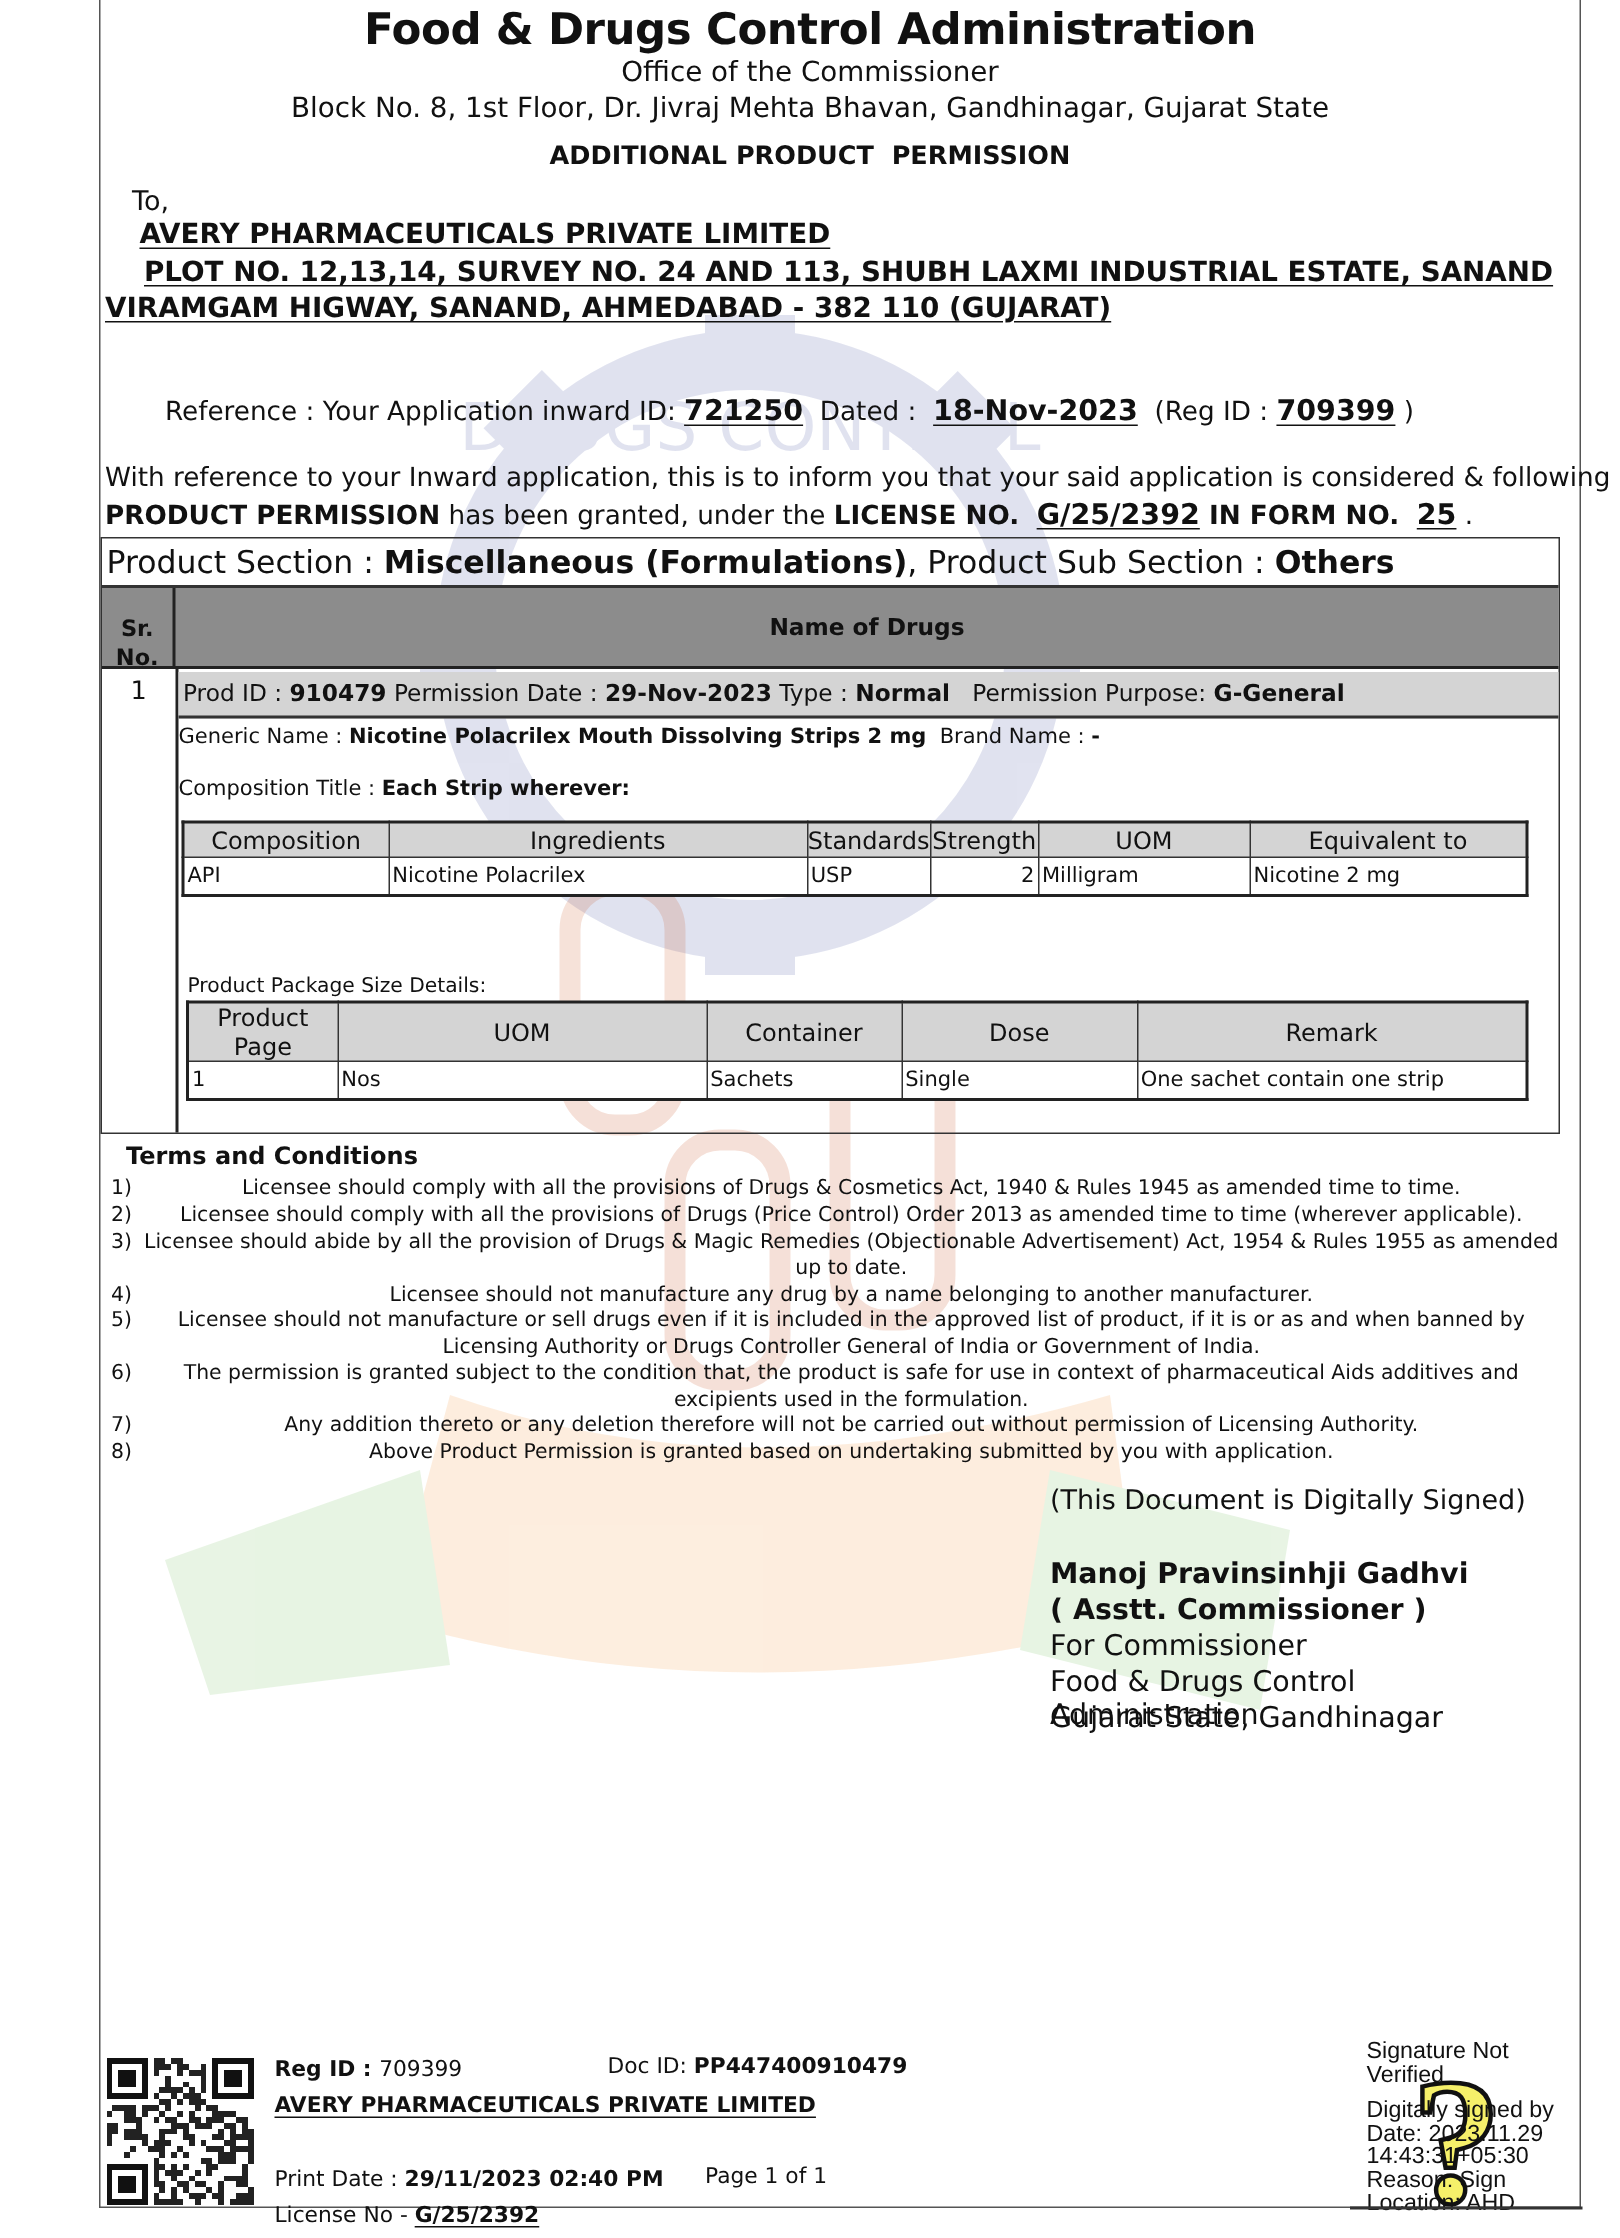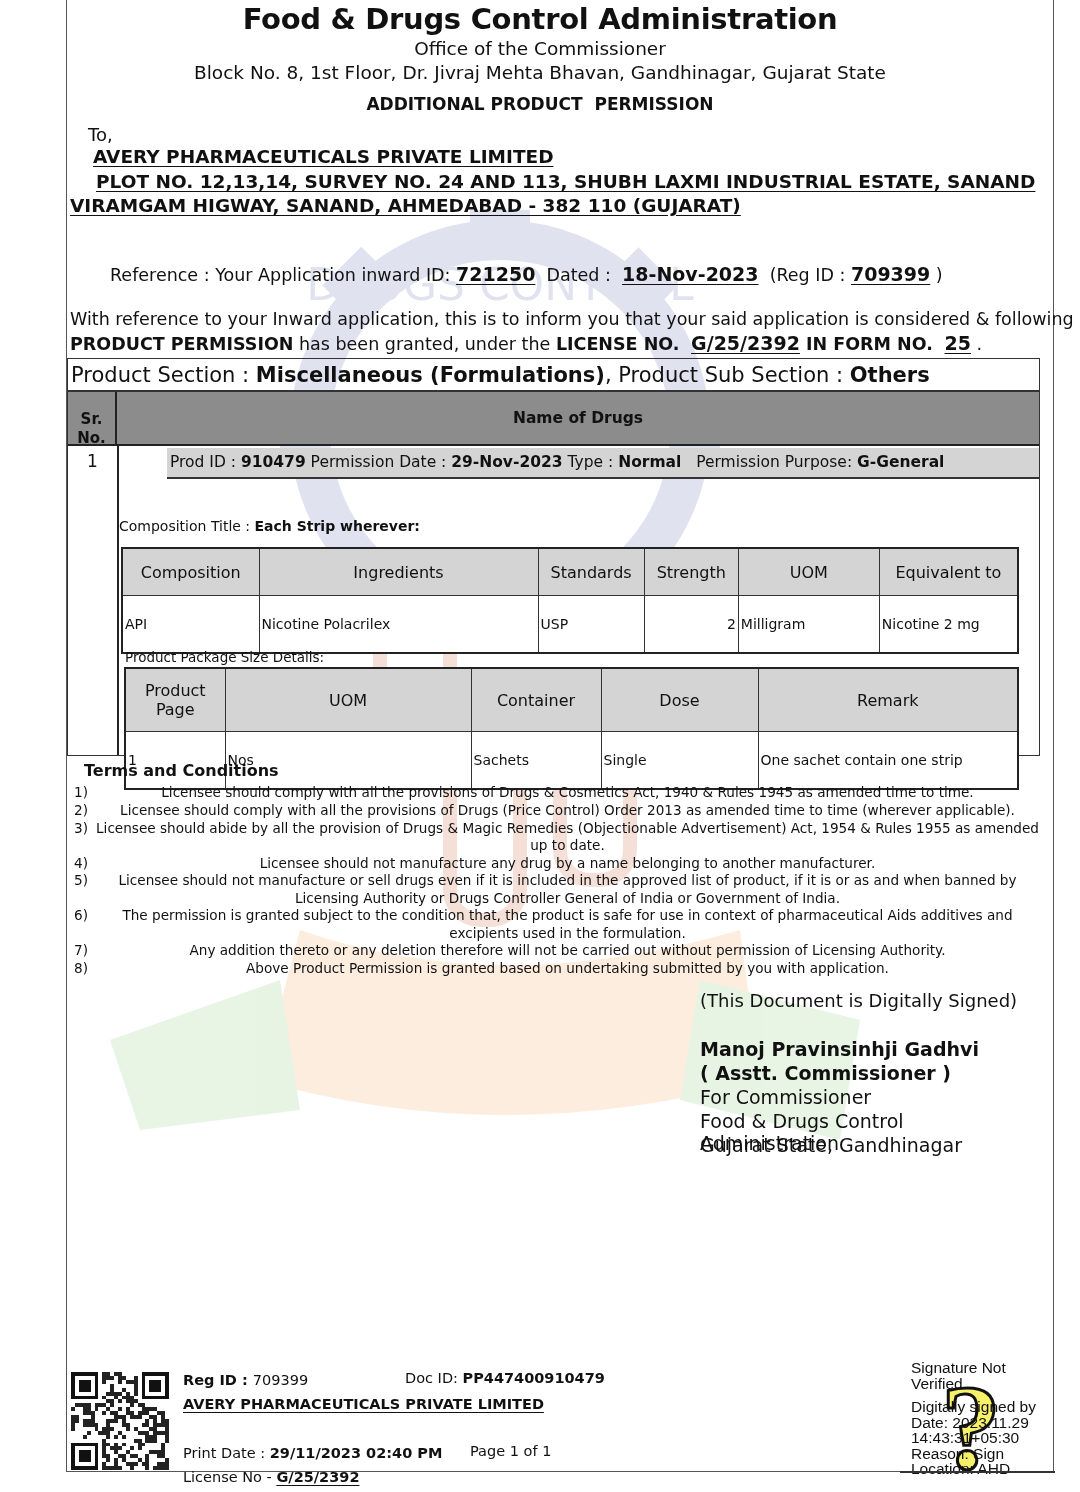--- a/index.html
+++ b/index.html
@@ -43,22 +43,22 @@
                line-height: 52px; font-size: 15.5px; font-weight: bold; }
   .leftcol { position: absolute; left: 49px; top: 87px; width: 2px; bottom: 0; background: #222; }
   .srval { position: absolute; left: 0; top: 92px; width: 49px; text-align: center; font-size: 17px; }
   .prodrow { position: absolute; left: 51px; right: 0; top: 89px; height: 31px; background: #d4d4d4;
              border-bottom: 2px solid #333; font-size: 15.5px; line-height: 29px; padding-left: 3px; box-sizing: border-box; }
   .generic { position: absolute; left: 51px; top: 124px; font-size: 14px; }
   .comptitle { position: absolute; left: 51px; top: 159px; font-size: 14px; }
 
   table.inner { position: absolute; border-collapse: collapse; font-size: 14px; }
   table.inner th { background: #d4d4d4; font-weight: normal; font-size: 16px; border: 1.5px solid #333;
-                   padding: 12px; height: 22px; text-align: center; }
-  table.inner td { border: 1.5px solid #333; padding: 16px 2px; height: 24px; background: #fff; }
+                   padding: 0; height: 22px; text-align: center; }
+  table.inner td { border: 1.5px solid #333; padding: 0 2px; height: 24px; background: #fff; }
   .comp { left: 53px; top: 188px; width: 898px; border: 2px solid #222; }
   .pkglabel { position: absolute; left: 57px; top: 290px; font-size: 13.5px; }
   .pkg { left: 56px; top: 308px; width: 895px; border: 2px solid #222; }
 
   
   .terms-h { left: 84px; top: 761px; font-size: 16px; font-weight: bold; }
   .terms { position: absolute; left: 74px; top: 784px; width: 966px; font-size: 13.6px; line-height: 17.2px; }
   .term { display: flex; margin-bottom: 0.6px; }
   .term .n { width: 21px; flex: none; }
   .term .t { flex: 1; text-align: center; }
@@ -132,21 +132,22 @@
 <div class="abs para2" style="white-space:pre;"><b>PRODUCT PERMISSION</b><span> has been granted, under the </span><b>LICENSE NO. </b> <span class="big u">G/25/2392</span><b> IN FORM NO. </b> <span class="big u">25</span><span> .</span></div>
 
 <div class="ptable">
   <div class="psec"><span>Product Section : </span><b>Miscellaneous (Formulations)</b><span>, Product Sub Section : </span><b>Others</b></div>
   <div class="phead">
     <div class="srno"><span>Sr.</span><br><span>No.</span></div>
     <div class="namedrugs">Name of Drugs</div>
   </div>
   <div class="leftcol"></div>
   <div class="srval">1</div>
-  <div class="prodrow" style="white-space:pre;margin-left:48px;"><span>Prod ID : </span><b>910479</b><span> Permission Date : </span><b>29-Nov-2023</b><span> Type : </span><b>Normal</b><span>   Permission Purpose: </span><b>G-General</b></div>
+  <div class="prodrow" style="white-space:pre;"><span>Prod ID : </span><b>910479</b><span> Permission Date : </span><b>29-Nov-2023</b><span> Type : </span><b>Normal</b><span>   Permission Purpose: </span><b>G-General</b></div>
+  <div class="generic" style="white-space:pre;"><span>Generic Name : </span><b>Nicotine Polacrilex Mouth Dissolving Strips 2 mg</b><span>  Brand Name : </span><b>-</b></div>
   <div class="comptitle"><span>Composition Title : </span><b>Each Strip wherever:</b></div>
 
   <table class="inner comp">
     <colgroup>
           <col style="width:137px">
           <col style="width:279px">
           <col style="width:75px">
           <col style="width:72px">
           <col style="width:141px">
           <col>

